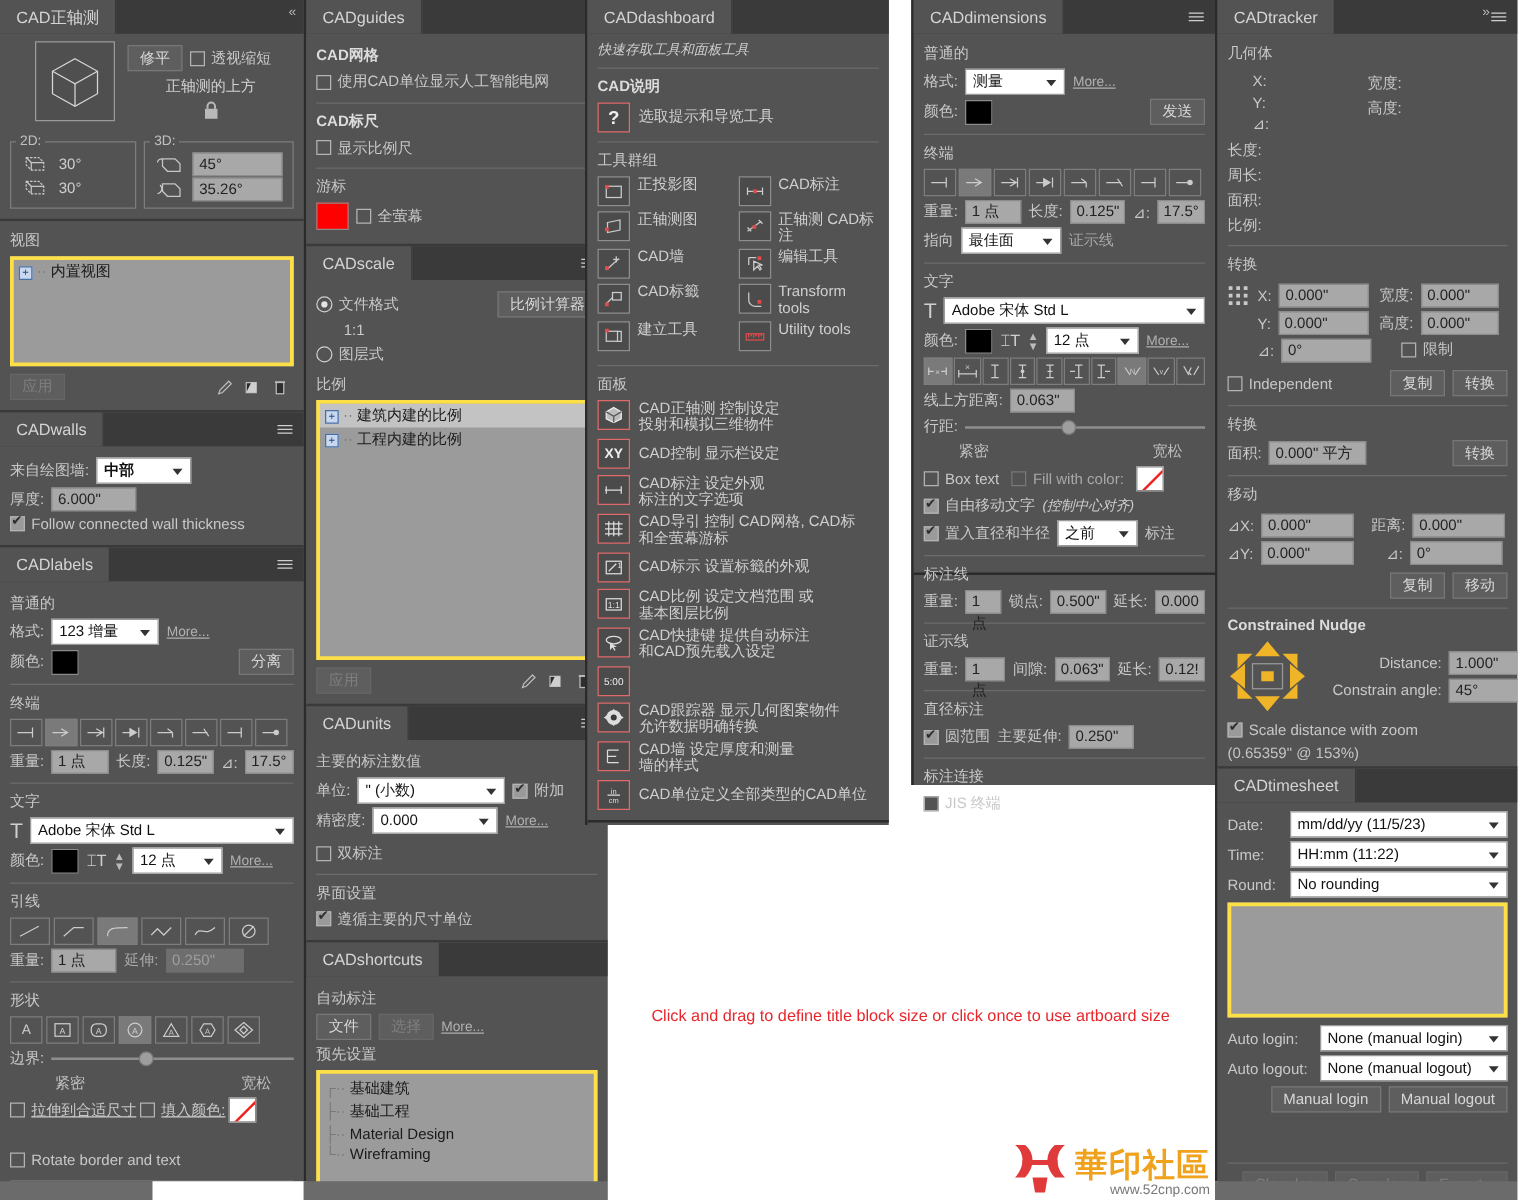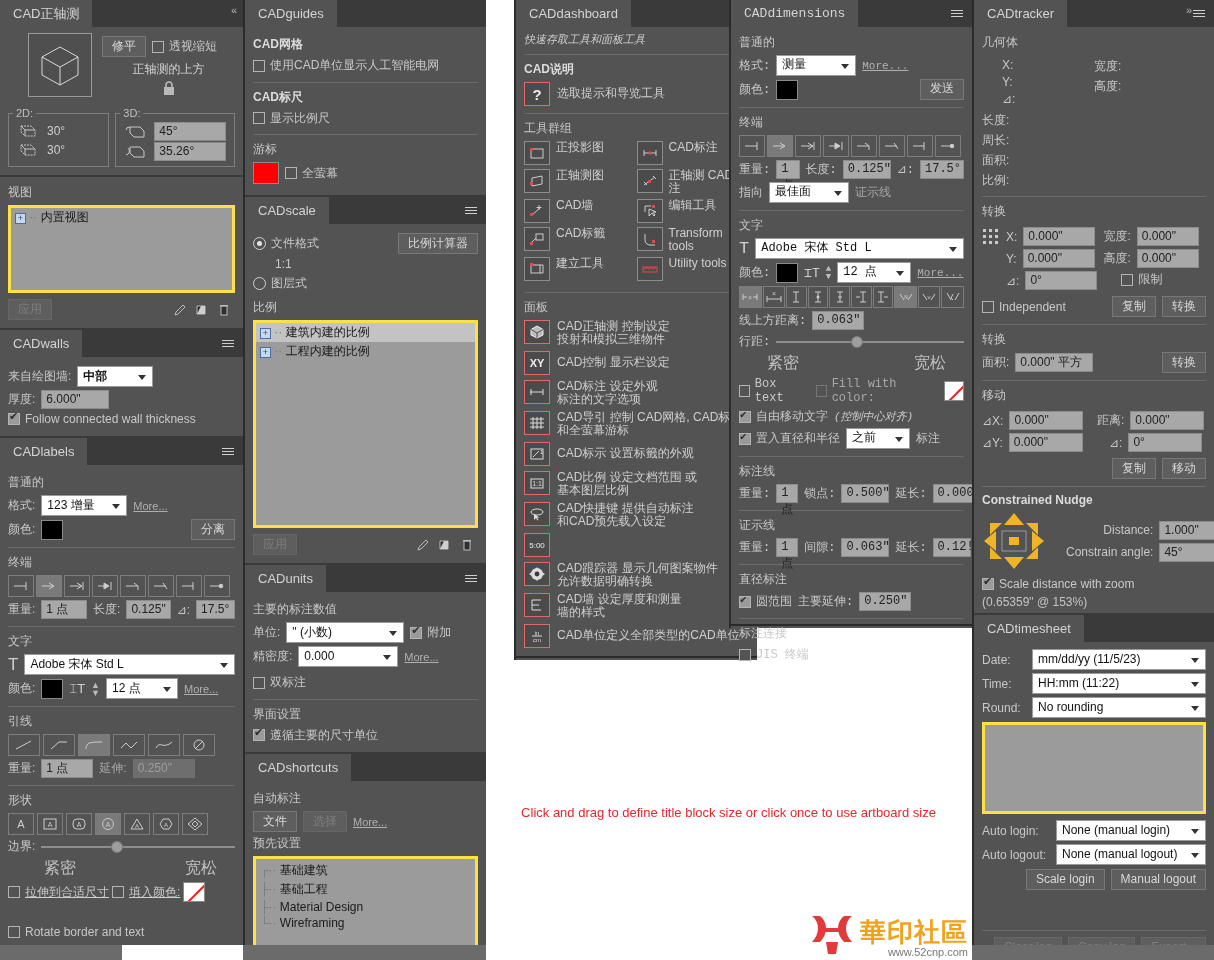--- a/index.html
+++ b/index.html
@@ -91,21 +91,21 @@
   .iconbtn svg { display:block; }
 
   .footer { display:flex; align-items:center; margin-top:6px; }
   .footer .sp { flex:1; }
   .ficon { width:22px; height:18px; display:flex; align-items:center; justify-content:center; }
 
   .slider { position:relative; height:14px; flex:1; }
   .slider .track { position:absolute; left:0; right:0; top:6px; height:2px; background:#8e8e8e;}
   .slider .knob { position:absolute; top:1px; width:12px; height:12px; border-radius:50%;
                   background:#9e9e9e; border:1px solid #7a7a7a; }
-  .minmax { display:flex; justify-content:space-between; color:#c0c0c0; font-size:16px;}
+  .minmax { display:flex; justify-content:space-between; color:#c0c0c0; font-size:12px;}
 
   
   .dgrid { display:flex; flex-wrap:wrap; }
   .ditem { display:flex; align-items:flex-start; gap:6px; width:50%; margin-bottom:4px; }
   .dicon { width:26px; height:24px; border:1px solid #8d8d8d; flex:0 0 26px;
            display:flex; align-items:center; justify-content:center; background:#4b4b4b;}
   .dicon.redb { border:1px solid #e06a6a; }
   .dtext { font-size:12px; color:#cfcfcf; line-height:13px; }
   .prow { display:flex; align-items:flex-start; gap:7px; margin-bottom:5px; }
 
@@ -648,21 +648,21 @@
         <div class="li"><span style="color:#777;">└··</span>
           <span>Wireframing</span></div>
       </div>
 
     </div>
 
   </div>
 </div>
 <div style="position:absolute;left:243px;top:945px;width:243px;height:15px;background:#6b6b6b;"></div>
 
-<div class="col" style="left:514px;width:243px;height:660px;border-left:2px solid #2b2b2b;">
+<div class="col" style="left:468px;width:243px;height:660px;border-left:2px solid #2b2b2b;">
   <div class="panelgroup" style="height:658px;border-bottom:2px solid #2b2b2b;">
     <div class="tabbar">
       <div class="tab">CADdashboard</div>
       <div class="tabfill"></div>
     </div>
     <div class="body" style="padding:5px 8px;">
       <div class="ital" style="font-size:11px;">快速存取工具和面板工具</div>
       <div class="hr"></div>
       <div class="sect-title bold">CAD说明</div>
       <div class="prow">
@@ -870,21 +870,21 @@
                 <text x="9" y="14" font-size="6" fill="#ddd" text-anchor="middle">cm</text>
               </svg>
             </div>
         <div class="dtext" style="padding-top:5px;white-space:pre-line;">CAD单位定义全部类型的CAD单位</div>
       </div>
     </div>
   </div>
 </div>
 
 <div class="col" style="left:729px;width:243px;height:628px;border-left:2px solid #2b2b2b;">
-  <div class="panelgroup" style="height:626px;border-bottom:2px solid #2b2b2b;font-family:Liberation Mono, monospace;">
+  <div class="panelgroup" style="height:460px;border-bottom:2px solid #2b2b2b;">
     <div class="tabbar">
       <div class="tab">CADdimensions</div>
       <div class="tabfill"></div>
       <div class="hamb">
             <i></i>
             <i></i>
             <i></i>
           </div>
     </div>
     <div class="body" style="padding:4px 8px;">
@@ -1308,21 +1308,21 @@
       <div class="list" style="height:92px;margin-top:4px;"></div>
       <div class="row" style="margin-top:6px;">
         <span class="lbl" style="width:68px;">Auto login:</span>
         <div class="sel" style="flex:1;">None (manual login)</div>
       </div>
       <div class="row">
         <span class="lbl" style="width:68px;">Auto logout:</span>
         <div class="sel" style="flex:1;">None (manual logout)</div>
       </div>
       <div class="row" style="justify-content:flex-end;gap:6px;margin-top:4px;">
-        <div class="btn">Scale login</div>
+        <div class="btn">Manual login</div>
         <div class="btn">Manual logout</div>
       </div>
       <div class="hr" style="margin-top:40px;"></div>
       <div class="row" style="justify-content:flex-end;gap:6px;">
         <div class="btn dis">Clear log</div>
         <div class="btn dis">Copy log</div>
         <div class="btn dis">Export...</div>
       </div>
     </div>
 

